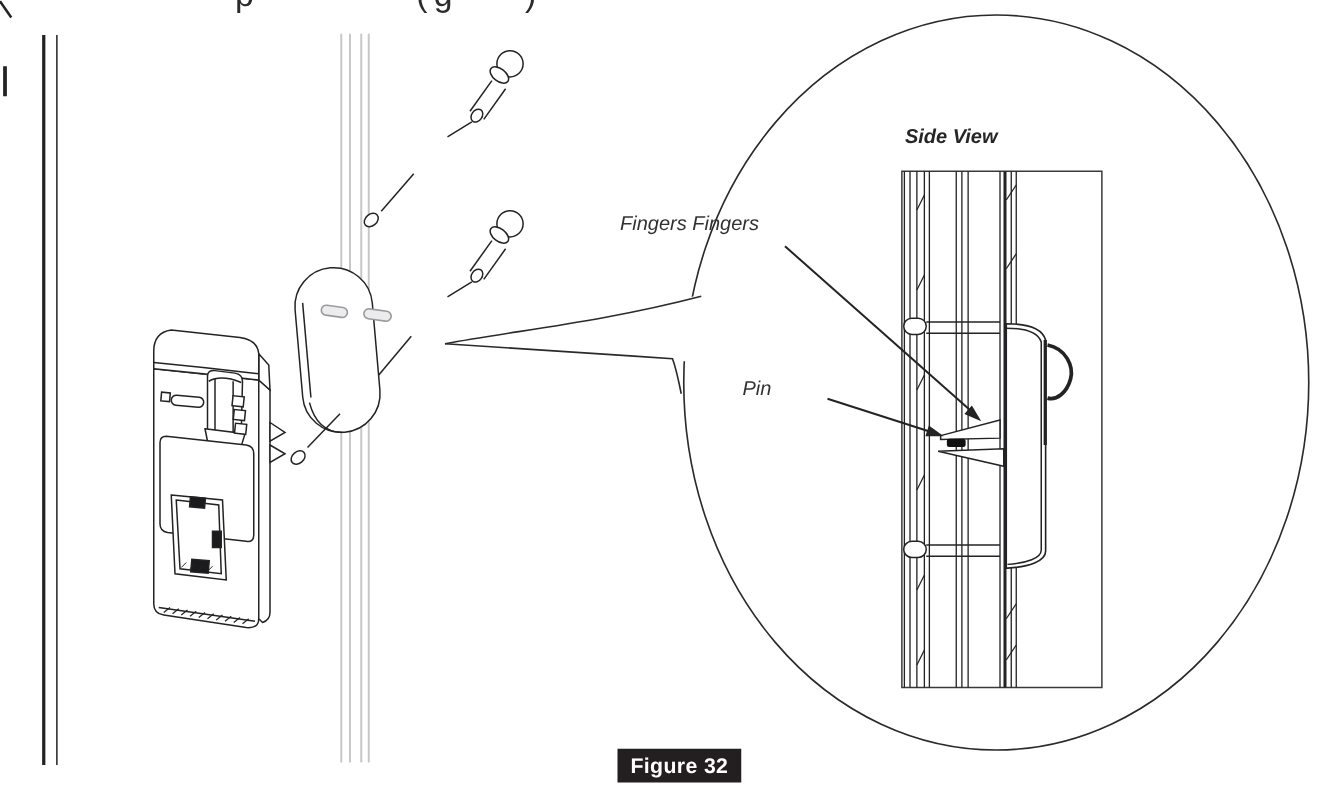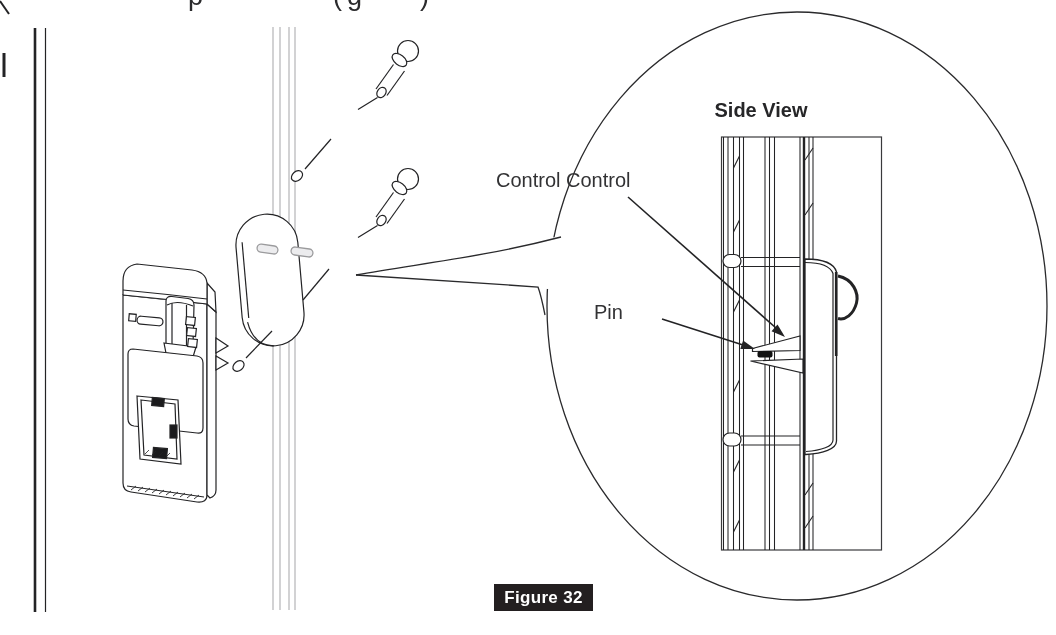--- a/index.html
+++ b/index.html
@@ -2,29 +2,30 @@
 <html><head>
 <meta charset="utf-8">
 <style>
   html,body{margin:0;padding:0;background:#ffffff;}
   .stage{
     position:relative;width:1056px;height:635px;background:#ffffff;overflow:hidden;
     font-family:"Liberation Sans",sans-serif;
   }
   svg{position:absolute;left:0;top:0;}
   .label{
-    position:absolute;color:#323234;font-size:20px;line-height:20px;white-space:nowrap;
+    position:absolute;color:#323234;font-size:16px;line-height:20px;white-space:nowrap;
     font-family:"Liberation Sans",sans-serif;
+    font-style:italic;
   }
   .label.bold{font-weight:bold;color:#262628;}
   .side-view-title{left:681px;top:100px;width:160px;text-align:center;}
   .control-fingers-label{left:496px;top:170px;}
   .pin-label{left:594px;top:302px;}
   .figure-badge{
-    position:absolute;left:494px;top:584px;width:99px;height:27px;
+    position:absolute;left:494px;top:599px;width:99px;height:27px;
     background:#231f20;color:#ffffff;font-weight:bold;font-size:17px;
     display:flex;align-items:center;justify-content:center;letter-spacing:.3px;
   }
   
   .frag{position:absolute;top:0;height:12px;overflow:hidden;color:#2b2b2d;}
   .frag span{display:block;font-size:27px;line-height:27px;margin-top:-17px;}
   .frag.f1{left:188px;}
   .frag.f2{left:333px;letter-spacing:5px;}
   .frag.f3{left:420px;}
 </style>
@@ -224,20 +225,20 @@
     </div>
   <div class="frag f2">
       <span>(g</span>
     </div>
   <div class="frag f3">
       <span>)</span>
     </div>
 
   <div class="label bold side-view-title">Side View</div>
 
-  <div class="label control-fingers-label">Control Control</div>
+  <div class="label control-fingers-label">Fingers Fingers</div>
 
   <div class="label pin-label">Pin</div>
 
   <div class="figure-badge">
     <span>Figure 32</span>
   </div>
 </div>
 
 </body></html>

